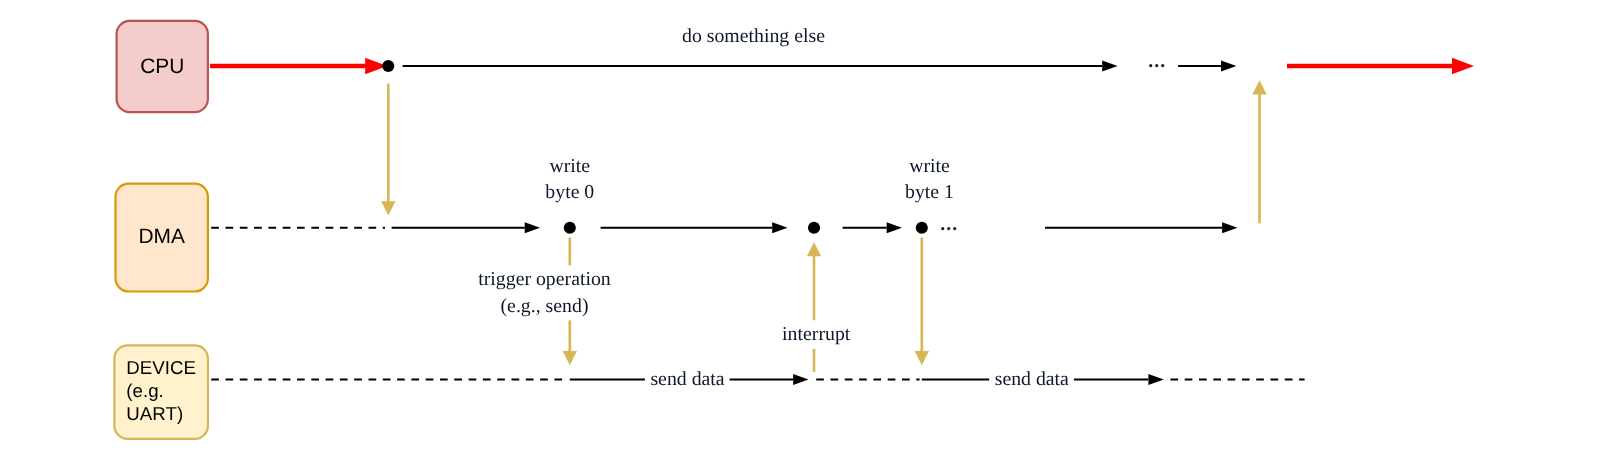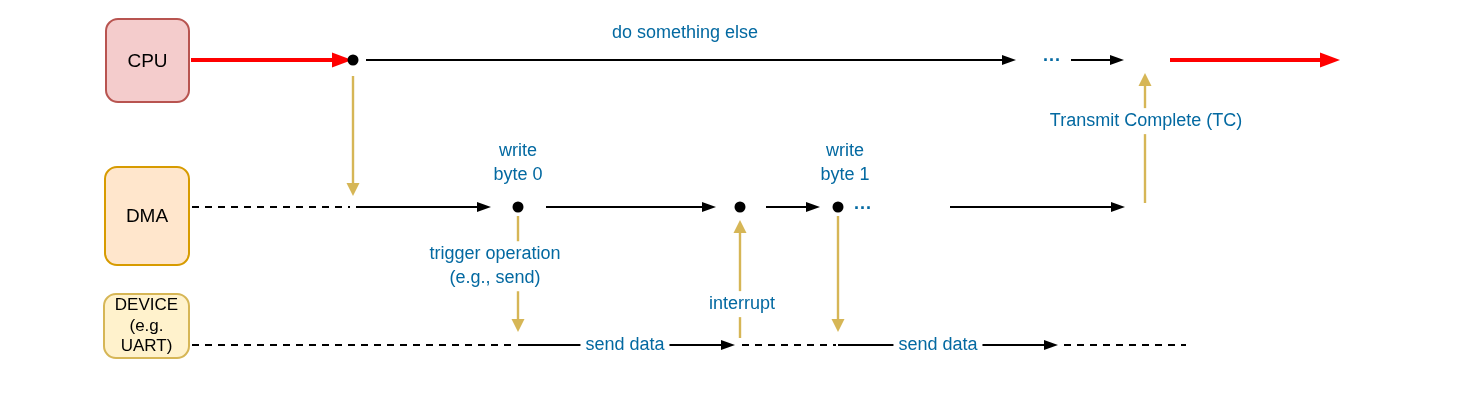--- a/index.html
+++ b/index.html
@@ -14,44 +14,44 @@
     position:relative;
     width:1463px;height:411px;
     background:var(--bg);
     font-family:"Liberation Sans","DejaVu Sans",sans-serif;
     overflow:hidden;
   }
   .layer{position:absolute;left:0;top:0;}
   .node{
     position:absolute;
     display:flex;align-items:center;justify-content:center;
-    text-align:center;
     border-radius:13px;
     border:2px solid;
     font-size:19px;
     color:#000;
     line-height:1.22;
     white-space:pre-line;
     box-sizing:border-box;
   }
   .node.cpu{left:105px;top:18px;width:85px;height:85px;
     background:var(--cpu-fill);border-color:var(--cpu-stroke);}
   .node.dma{left:104px;top:166px;width:86px;height:100px;
     background:var(--dma-fill);border-color:var(--dma-stroke);}
-  .node.device{left:103px;top:293px;width:87px;height:66px;
+  .node.device{left:103px;top:313px;width:87px;height:87px;
     background:var(--device-fill);border-color:var(--device-stroke);
     font-size:17px;}
   .lbl{
     position:absolute;
     transform:translate(-50%,-50%);
     font-size:18px;
-    color:#0369a1;
+    color:#0f172a;
     white-space:pre-line;
     text-align:center;
     line-height:1.32;
+    font-family:Liberation Serif, serif;
   }
   .lbl.bg{background:var(--bg);padding:1px 5px;}
   .lbl.dots{font-weight:600;letter-spacing:1px;}
 </style>
 </head>
 <body>
 
 <div class="canvas">
 
   <svg class="layer" width="1463" height="411" viewBox="0 0 1463 411">
@@ -130,21 +130,20 @@
 byte 0</div>
 
   <div class="lbl" style="left:845px;top:163px;">write
 byte 1</div>
 
   <div class="lbl bg" style="left:495px;top:266px;">trigger operation
 (e.g., send)</div>
 
   <div class="lbl bg" style="left:742px;top:263px;margin-top:41px;">interrupt</div>
 
-  <div class="lbl bg" style="left:1146px;top:121px;">Transmit Complete (TC)</div>
 
   <div class="lbl bg" style="left:625px;top:345px;">send data</div>
 
   <div class="lbl bg" style="left:938px;top:345px;">send data</div>
 
   <div class="lbl dots" style="left:1052px;top:56px;">...</div>
 
   <div class="lbl dots" style="left:863px;top:204px;">...</div>
 
 </div>

